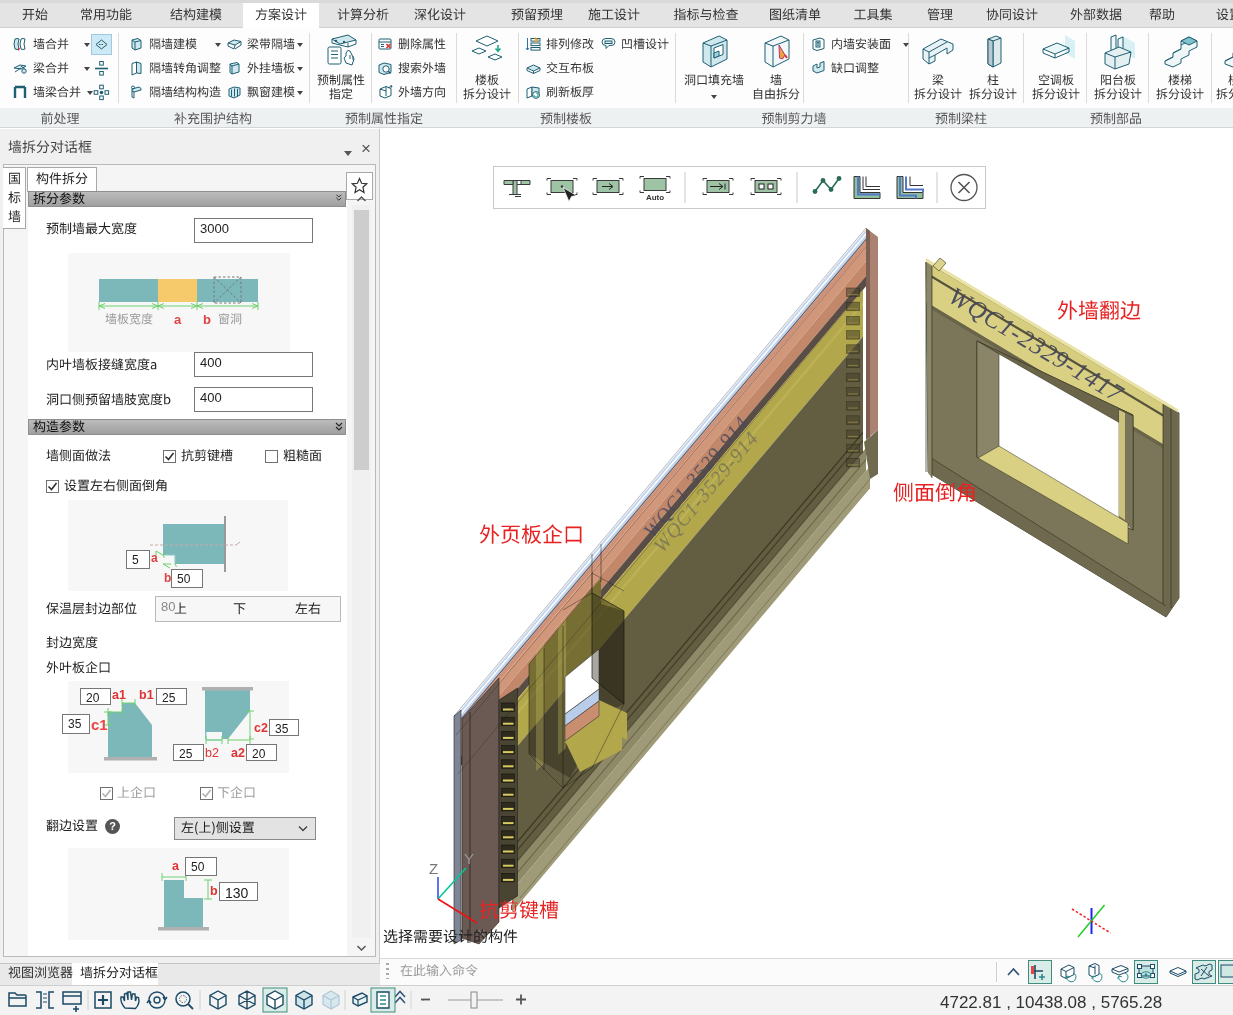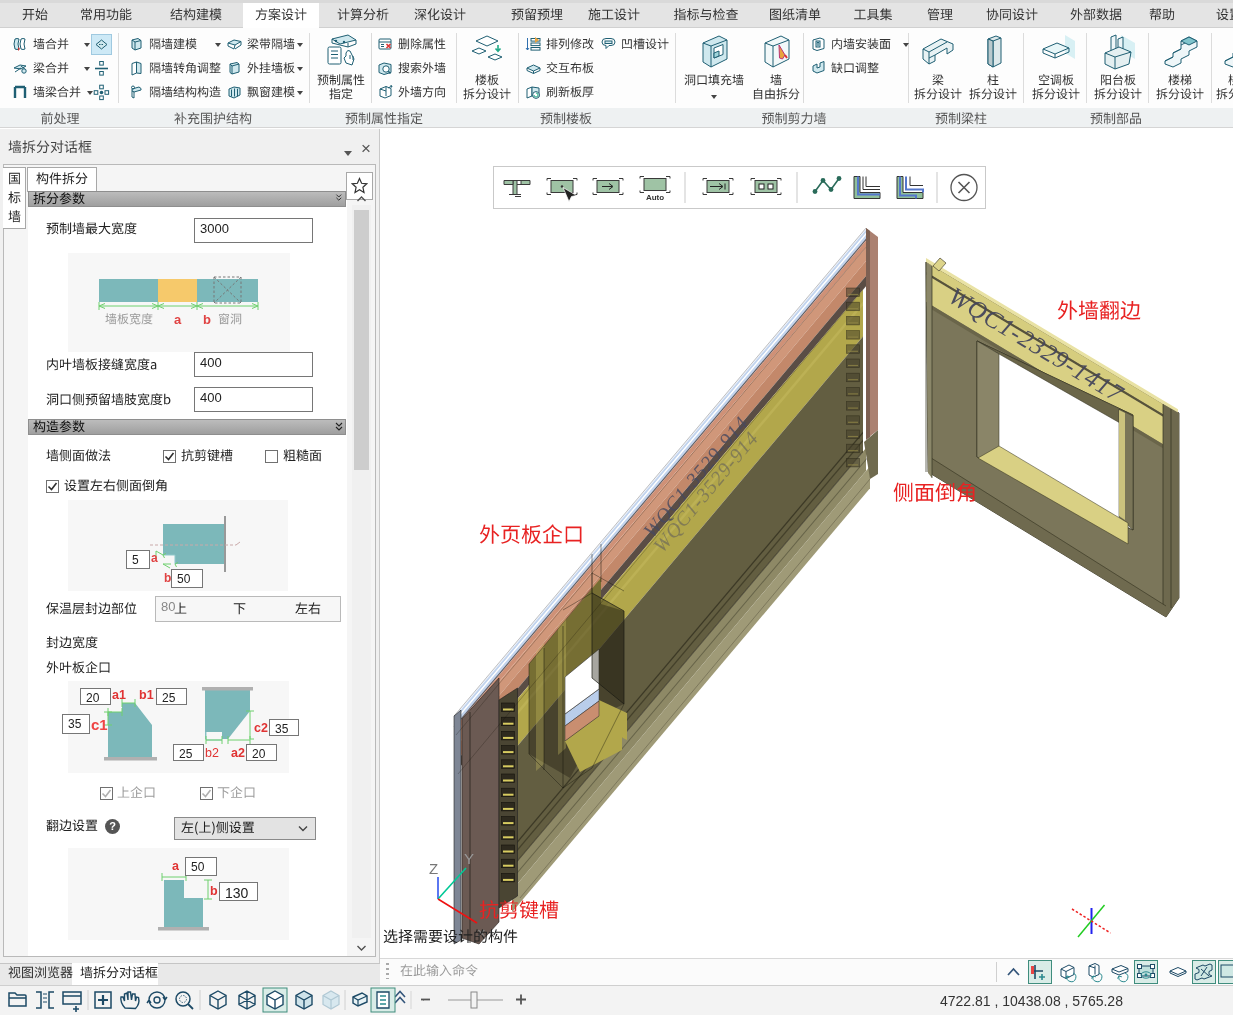--- a/index.html
+++ b/index.html
@@ -556,21 +556,21 @@
 <div class="ab" style="left:1192px;top:960px;width:24px;height:24px;background:#d9ece7;border:1px solid #3f8d7d;z-index:6"></div>
 <svg class="ab" style="left:1193px;top:961px;z-index:7" width="22" height="22" viewBox="0 0 22 22">
     <path d="M5 6 l5 -2 2 1 5 -2 2 1 0 5 -3 1.5 0 3 3 1.5 -8 3 -2 -1 -5 2 -2 -1 0 -5 4 -1.5 0 -3 -3 -1.5Z" fill="#cfe8e4" stroke="#1d4a66"></path>
     <path d="M8 8 l8 7 M14 6 l-6 9" stroke="#1d4a66" fill="none"></path>
   </svg>
 <div class="ab" style="left:1218px;top:960px;width:24px;height:24px;background:#d9ece7;border:1px solid #3f8d7d;z-index:6"></div>
 <svg class="ab" style="left:1219px;top:961px;z-index:7" width="22" height="22" viewBox="0 0 22 22">
     <rect x="2" y="4" width="14" height="12" fill="#cfe8e4" stroke="#1d4a66"></rect>
   </svg>
 <div class="ab" style="left:0;top:985px;width:1233px;height:30px;background:#f3f3f3;border-top:1px solid #cfcfcf;z-index:5"></div>
-<div class="ab" style="left:940px;top:993px;font-size:14px;color:#333;z-index:6">4722.81 , 10438.08 , 5765.28</div>
+<div class="ab" style="left:940px;top:993px;font-size:17px;color:#333;z-index:6">4722.81 , 10438.08 , 5765.28</div>
 <svg class="ab" style="left:380px;top:985px;z-index:6" width="200" height="30" viewBox="0 0 200 30">
     <path d="M15 18 l5 -5.5 5 5.5 M15 12 l5 -5.5 5 5.5" stroke="#33557a" stroke-width="1.6" fill="none"></path>
     <path d="M43 15 h1" stroke="#666"></path>
     <path d="M41 14.5 h9" stroke="#555" stroke-width="1.8"></path>
     <path d="M68 15 H123" stroke="#999" stroke-width="1.2"></path>
     <rect x="91" y="7" width="6" height="16" fill="#f3f3f3" stroke="#888"></rect>
     <path d="M136 14.5 h10 m-5 -5 v10" stroke="#555" stroke-width="1.8"></path>
     <path d="M31 6 V24" stroke="#d5d5d5"></path>
   </svg>
 <svg class="ab" style="left:0;top:985px;z-index:6" width="400" height="30" viewBox="0 985 400 30">

